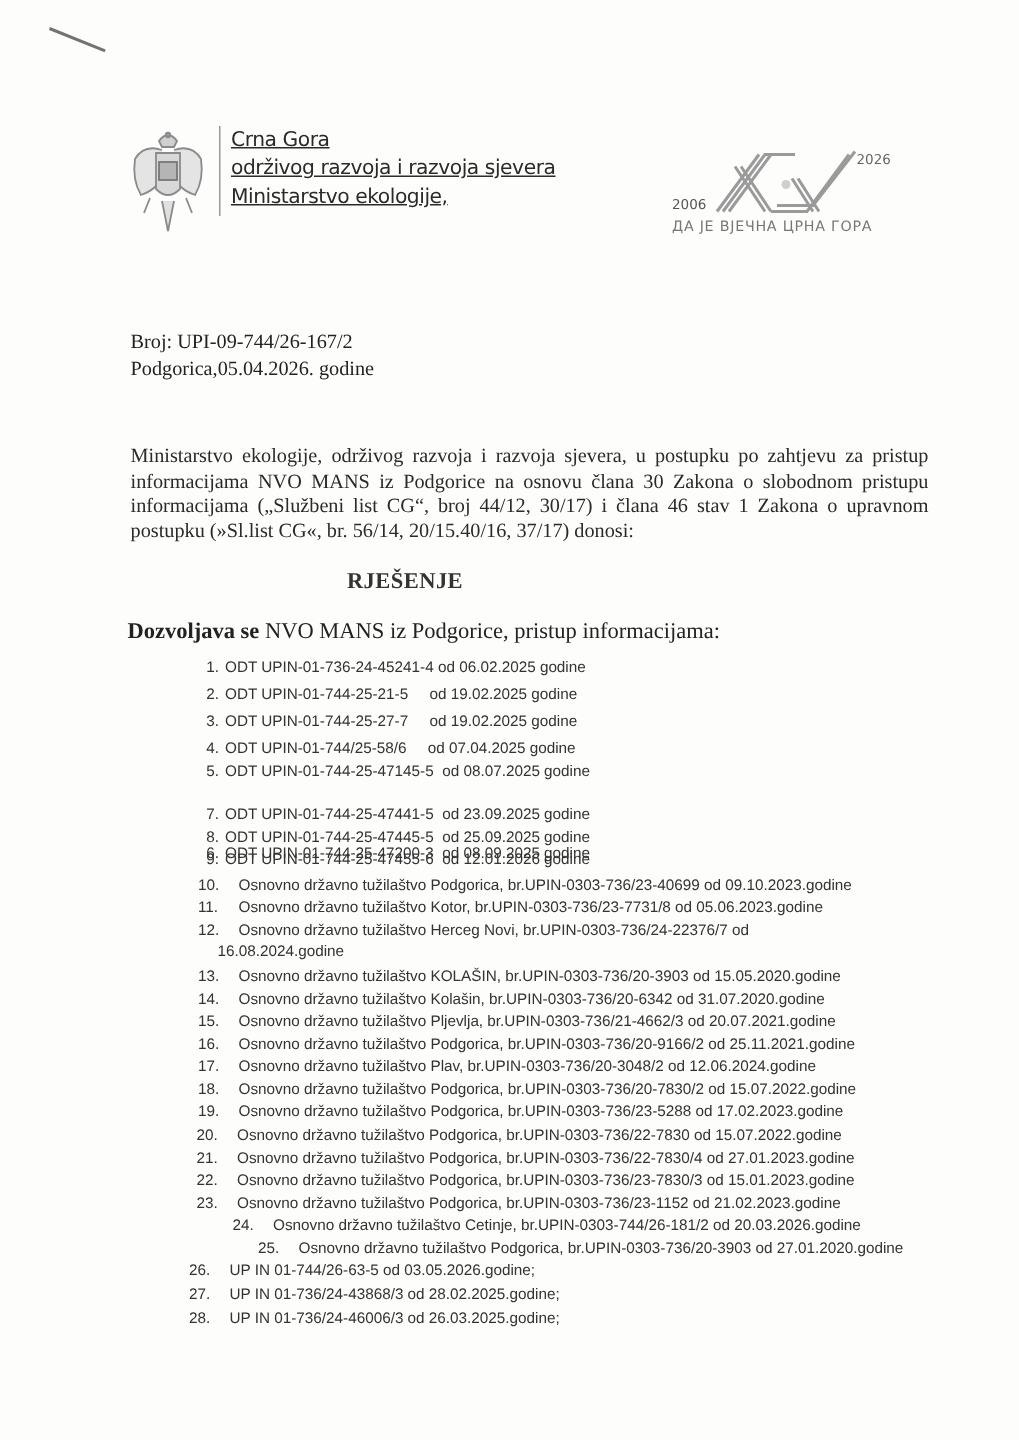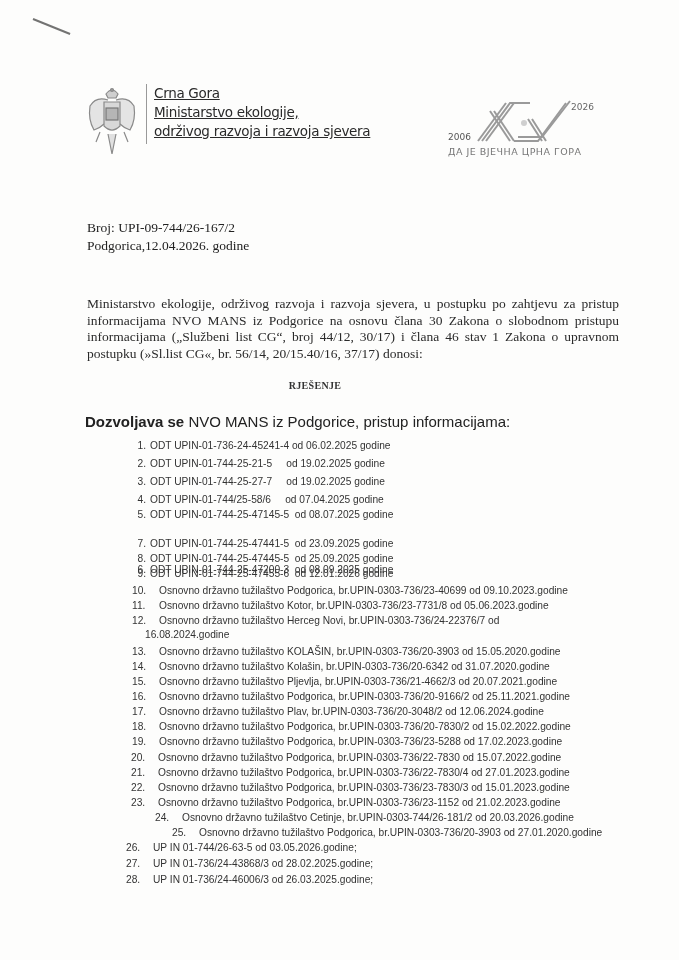--- a/index.html
+++ b/index.html
@@ -12,22 +12,22 @@
     .coat { position: absolute; left: 86px; top: 84px; width: 52px; height: 76px; }
     .header-rule { position: absolute; left: 146px; top: 84px; width: 1px; height: 60px; background: #999; }
     .ministry { position: absolute; left: 154px; top: 84px; font-family: "DejaVu Sans", sans-serif; font-size: 13.5px; line-height: 19px; color: #2a2a2a; letter-spacing: -0.3px; text-decoration: underline; }
     .ministry div { white-space: nowrap; }
     .jubilee { position: absolute; left: 448px; top: 97px; width: 150px; height: 65px; }
     .jubilee .motto { position: absolute; left: 0; top: 49px; font-family: "DejaVu Sans", sans-serif; font-size: 9.5px; color: #777; letter-spacing: 0.5px; white-space: nowrap; }
     .jubilee .y1 { position: absolute; left: 0; top: 35px; font-family: "DejaVu Sans", sans-serif; font-size: 9px; color: #555; }
     .jubilee .y2 { position: absolute; left: 123px; top: 5px; font-family: "DejaVu Sans", sans-serif; font-size: 9px; color: #666; }
     .meta { position: absolute; left: 87px; top: 219px; font-family: "Liberation Serif", serif; font-size: 13.5px; line-height: 18px; color: #222; }
     .intro { position: absolute; left: 87px; top: 296px; width: 532px; font-family: "Liberation Serif", serif; font-size: 13.5px; line-height: 16.5px; color: #2a2a2a; text-align: justify; }
-    .title { position: absolute; left: 0; width: 540px; top: 380px; text-align: center; font-family: "Liberation Serif", serif; font-weight: bold; font-size: 10px; color: #333; letter-spacing: 0.3px; margin-left: 45px; }
-    .approve { position: absolute; left: 85px; top: 413px; font-family: Liberation Sans, sans-serif; font-size: 15px; color: #222; white-space: nowrap; }
+    .title { position: absolute; left: 0; width: 540px; top: 380px; text-align: center; font-family: "Liberation Serif", serif; font-weight: bold; font-size: 15px; color: #333; letter-spacing: 0.3px; }
+    .approve { position: absolute; left: 85px; top: 413px; font-family: Liberation Serif, serif; font-size: 15px; color: #222; white-space: nowrap; }
     .approve b { font-weight: bold; }
     .list { position: absolute; left: 0; top: 440px; width: 679px; font-family: "Liberation Sans", sans-serif; font-size: 10.2px; color: #333; }
     .item { position: absolute; white-space: nowrap; }
     .item .num { display: inline-block; }
     .item .txt { display: inline-block; }
     .short .num { width: 12px; text-align: right; margin-right: 4px; }
     .long .num { width: 20px; margin-right: 7px; }
     .cont { position: absolute; white-space: nowrap; }
   </style>
 </head>
@@ -43,22 +43,22 @@
     <path d="M30 16 Q42 12 48 22 Q50 36 44 46 Q38 44 34 40" fill="#e4e4e4"></path>
     <path d="M18 18 L34 18 L34 42 Q26 50 18 42 Z" fill="#d8d8d8"></path>
     <rect x="20" y="24" width="12" height="12" fill="#b5b5b5" stroke="#777"></rect>
     <path d="M22 50 L26 70 L30 50" fill="#e0e0e0"></path>
     <path d="M14 48 L10 58 M38 48 L42 58"></path>
   </g>
 </svg>
 <div class="header-rule"></div>
 <div class="ministry">
   <div>Crna Gora</div>
+  <div>održivog razvoja i razvoja sjevera</div>
   <div>Ministarstvo ekologije,</div>
-  <div>održivog razvoja i razvoja sjevera</div>
 </div>
 
 <div class="jubilee">
   <svg width="150" height="48" viewBox="0 0 150 48" style="position:absolute;left:0;top:0">
     <g fill="none" stroke="#9a9a9a" stroke-width="2">
       <path d="M34 44 L62 6 L82 6"></path>
       <path d="M38 44 L66 6"></path>
       <path d="M30 44 L58 6"></path>
       <path d="M62 44 L42 14"></path>
       <path d="M66 44 L46 14"></path>
@@ -68,21 +68,21 @@
     </g>
     <circle cx="76" cy="26" r="3" fill="#cfcfcf"></circle>
   </svg>
   <span class="y1">2006</span>
   <span class="y2">2026</span>
   <span class="motto">ДА ЈЕ ВЈЕЧНА ЦРНА ГОРА</span>
 </div>
 
 <div class="meta">
   <div>Broj: UPI-09-744/26-167/2</div>
-  <div>Podgorica,12.04.2026. godine</div>
+  <div>Podgorica,05.04.2026. godine</div>
 </div>
 
 <div class="intro">Ministarstvo ekologije, održivog razvoja i razvoja sjevera, u postupku po zahtjevu za pristup informacijama NVO MANS iz Podgorice na osnovu člana 30 Zakona o slobodnom pristupu informacijama („Službeni list CG“, broj 44/12, 30/17) i člana 46 stav 1 Zakona o upravnom postupku (»Sl.list CG«, br. 56/14, 20/15.40/16, 37/17) donosi:</div>
 
 <div class="title">RJEŠENJE</div>
 
 <div class="approve">
   <b>Dozvoljava se</b><span> NVO MANS iz Podgorice, pristup informacijama:</span>
 </div>
 
@@ -100,21 +100,21 @@
 
   <div class="item long" style="left:132px;top:145px;"><span class="num">10.</span><span class="txt">Osnovno državno tužilaštvo Podgorica, br.UPIN-0303-736/23-40699 od 09.10.2023.godine</span></div>
   <div class="item long" style="left:132px;top:160px;"><span class="num">11.</span><span class="txt">Osnovno državno tužilaštvo Kotor, br.UPIN-0303-736/23-7731/8 od 05.06.2023.godine</span></div>
   <div class="item long" style="left:132px;top:175px;"><span class="num">12.</span><span class="txt">Osnovno državno tužilaštvo Herceg Novi, br.UPIN-0303-736/24-22376/7 od</span></div>
   <div class="cont" style="left:145px;top:189px;">16.08.2024.godine</div>
   <div class="item long" style="left:132px;top:206px;"><span class="num">13.</span><span class="txt">Osnovno državno tužilaštvo KOLAŠIN, br.UPIN-0303-736/20-3903 od 15.05.2020.godine</span></div>
   <div class="item long" style="left:132px;top:221px;"><span class="num">14.</span><span class="txt">Osnovno državno tužilaštvo Kolašin, br.UPIN-0303-736/20-6342 od 31.07.2020.godine</span></div>
   <div class="item long" style="left:132px;top:236px;"><span class="num">15.</span><span class="txt">Osnovno državno tužilaštvo Pljevlja, br.UPIN-0303-736/21-4662/3 od 20.07.2021.godine</span></div>
   <div class="item long" style="left:132px;top:251px;"><span class="num">16.</span><span class="txt">Osnovno državno tužilaštvo Podgorica, br.UPIN-0303-736/20-9166/2 od 25.11.2021.godine</span></div>
   <div class="item long" style="left:132px;top:266px;"><span class="num">17.</span><span class="txt">Osnovno državno tužilaštvo Plav, br.UPIN-0303-736/20-3048/2 od 12.06.2024.godine</span></div>
-  <div class="item long" style="left:132px;top:281px;"><span class="num">18.</span><span class="txt">Osnovno državno tužilaštvo Podgorica, br.UPIN-0303-736/20-7830/2 od 15.02.2022.godine</span></div>
+  <div class="item long" style="left:132px;top:281px;"><span class="num">18.</span><span class="txt">Osnovno državno tužilaštvo Podgorica, br.UPIN-0303-736/20-7830/2 od 15.07.2022.godine</span></div>
   <div class="item long" style="left:132px;top:296px;"><span class="num">19.</span><span class="txt">Osnovno državno tužilaštvo Podgorica, br.UPIN-0303-736/23-5288 od 17.02.2023.godine</span></div>
   <div class="item long" style="left:131px;top:312px;"><span class="num">20.</span><span class="txt">Osnovno državno tužilaštvo Podgorica, br.UPIN-0303-736/22-7830 od 15.07.2022.godine</span></div>
   <div class="item long" style="left:131px;top:327px;"><span class="num">21.</span><span class="txt">Osnovno državno tužilaštvo Podgorica, br.UPIN-0303-736/22-7830/4 od 27.01.2023.godine</span></div>
   <div class="item long" style="left:131px;top:342px;"><span class="num">22.</span><span class="txt">Osnovno državno tužilaštvo Podgorica, br.UPIN-0303-736/23-7830/3 od 15.01.2023.godine</span></div>
   <div class="item long" style="left:131px;top:357px;"><span class="num">23.</span><span class="txt">Osnovno državno tužilaštvo Podgorica, br.UPIN-0303-736/23-1152 od 21.02.2023.godine</span></div>
   <div class="item long" style="left:126px;top:372px;margin-left:29px;"><span class="num">24.</span><span class="txt">Osnovno državno tužilaštvo Cetinje, br.UPIN-0303-744/26-181/2 od 20.03.2026.godine</span></div>
   <div class="item long" style="left:126px;top:387px;margin-left:46px;"><span class="num">25.</span><span class="txt">Osnovno državno tužilaštvo Podgorica, br.UPIN-0303-736/20-3903 od 27.01.2020.godine</span></div>
   <div class="item long" style="left:126px;top:402px;"><span class="num">26.</span><span class="txt">UP IN 01-744/26-63-5 od 03.05.2026.godine;</span></div>
   <div class="item long" style="left:126px;top:418px;"><span class="num">27.</span><span class="txt">UP IN 01-736/24-43868/3 od 28.02.2025.godine;</span></div>
   <div class="item long" style="left:126px;top:434px;"><span class="num">28.</span><span class="txt">UP IN 01-736/24-46006/3 od 26.03.2025.godine;</span></div>

